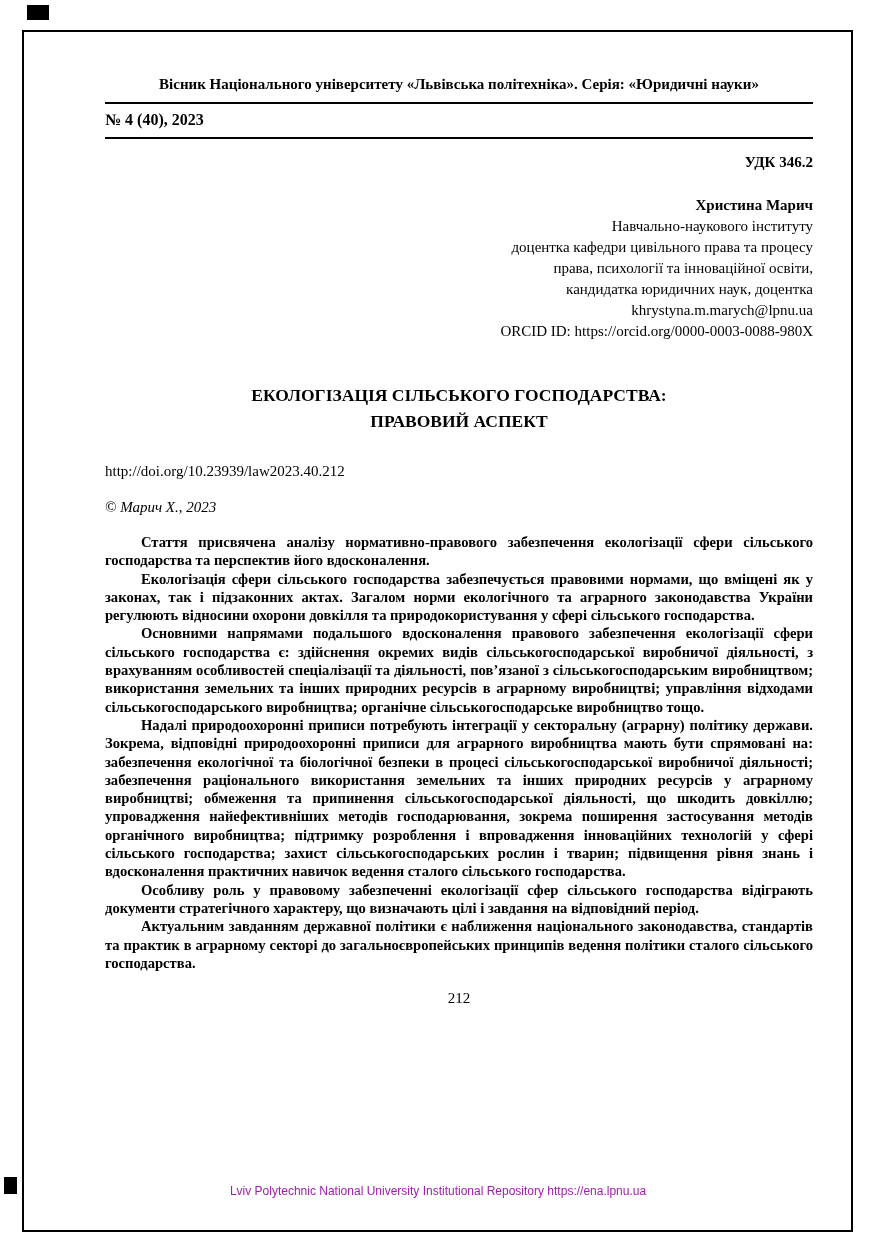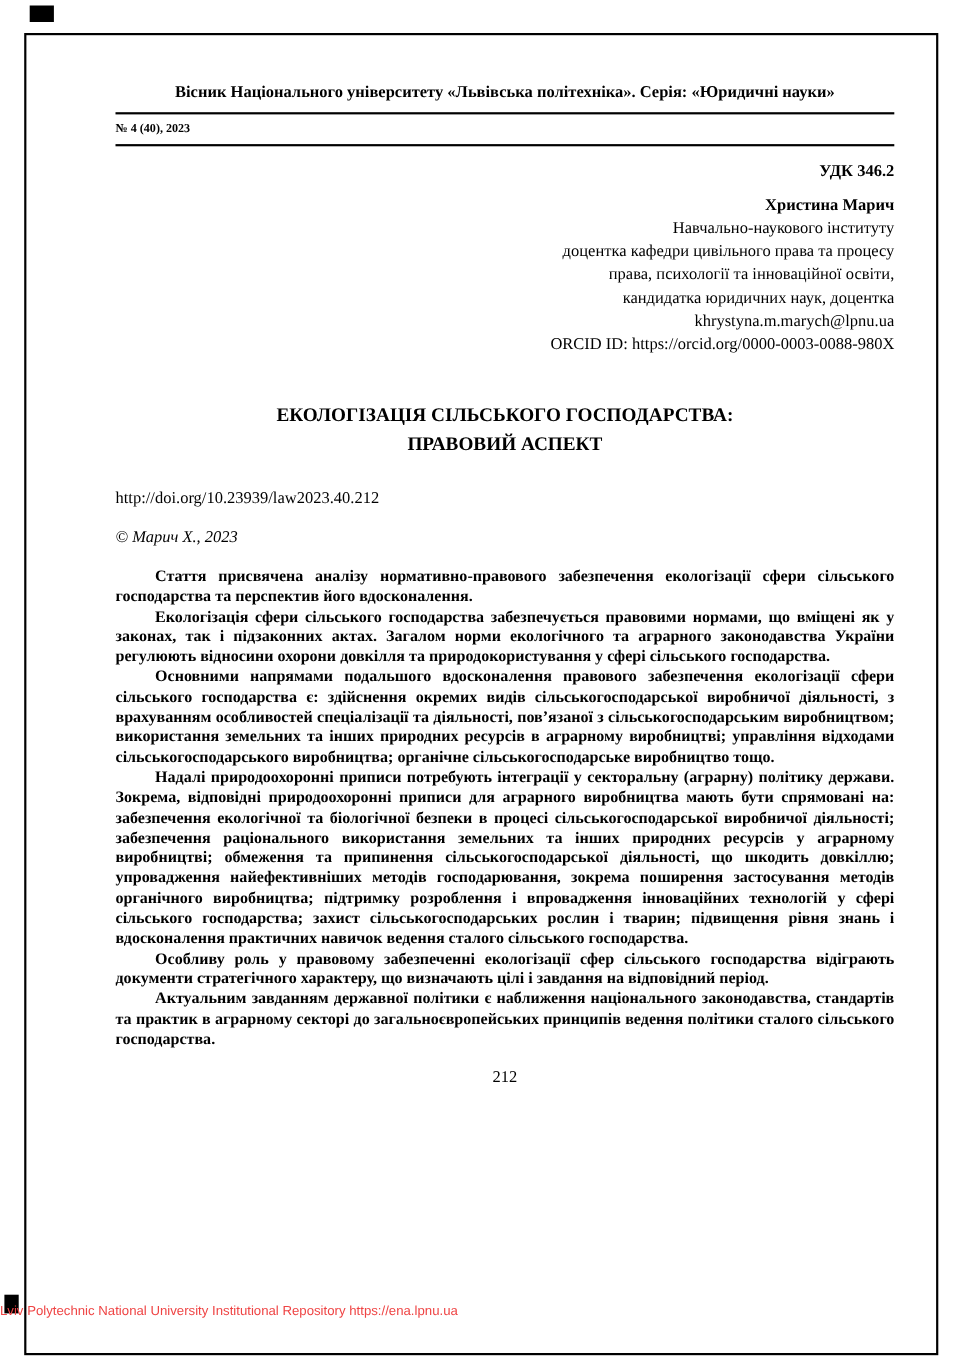--- a/index.html
+++ b/index.html
@@ -41,36 +41,36 @@
   }
   .journal-line {
     font-weight: bold;
     font-size: 15px;
     text-align: center;
     padding-bottom: 9px;
     border-bottom: 2px solid #000;
   }
   .issue-line {
     font-weight: bold;
-    font-size: 11px;
+    font-size: 16px;
     text-align: left;
     padding: 7px 0 8px 0;
     border-bottom: 2px solid #000;
   }
   .udc {
     text-align: right;
     font-weight: bold;
     font-size: 15px;
     margin-top: 15px;
   }
   .author-block {
     text-align: right;
     font-size: 15px;
     line-height: 21px;
-    margin-top: 12px;
+    margin-top: 24px;
   }
   .author-name { font-weight: bold; }
   .article-title {
     text-align: center;
     font-weight: bold;
     font-size: 17.5px;
     line-height: 26px;
     margin: 40px 0 0 0;
   }
   .doi {
@@ -96,23 +96,24 @@
   .page-number {
     text-align: center;
     font-size: 15px;
     margin-top: 18px;
   }
   .footer {
     position: absolute;
     left: 0;
     right: 0;
     top: 1184px;
+    text-align: center;
     font-family: "Liberation Sans", sans-serif;
     font-size: 12px;
-    color: #ef4444;
+    color: #a21caf;
   }
 </style>
 </head>
 <body>
 
 <div>
 
   <div class="scan-mark-top"></div>
   <div class="scan-mark-bottom"></div>
   <div class="page-border"></div>

